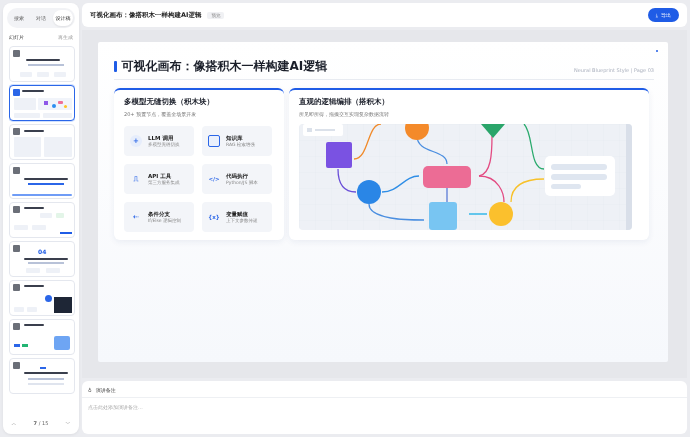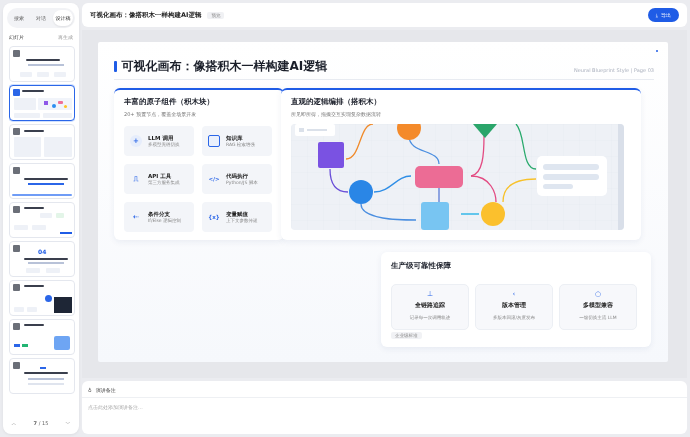--- a/index.html
+++ b/index.html
@@ -168,21 +168,21 @@
   <div class="canvas">
     <div class="slide">
       <div class="s-dot"></div>
       <div class="s-title">
           <span>可视化画布：像搭积木一样构建AI逻辑</span>
         </div>
       <div class="s-sub">Neural Blueprint Style | Page 03</div>
       <div class="s-line"></div>
 
       <div class="card" style="left:16px;top:46px;width:170px;height:152px">
-        <div class="ch">丰富的原子组件（积木块）</div>
+        <div class="ch">多模型无缝切换（积木块）</div>
         <div class="cs">20+ 预置节点，覆盖全场景开发</div>
         <div class="comp" style="left:10px;top:36px">
             <span class="ci" style="background:#e6edfb;border-radius:50%">+</span>
             <div class="ct">
               <div>LLM 调用</div>
               <div class="cd">多模型无缝切换</div>
             </div>
           </div>
         <div class="comp" style="left:88px;top:36px">
             <span class="ci" style="border:1.5px solid #2b66e8;border-radius:2px;background:#eaf0fc"></span>
@@ -214,21 +214,21 @@
           </div>
         <div class="comp" style="left:88px;top:112px">
             <span class="ci" style="font-size:5.5px">{x}</span>
             <div class="ct">
               <div>变量赋值</div>
               <div class="cd">上下文参数传递</div>
             </div>
           </div>
       </div>
 
-      <div class="card" style="left:183px;top:46px;width:360px;height:152px">
+      <div class="card" style="left:191px;top:46px;width:360px;height:152px">
         <div class="ch">直观的逻辑编排（搭积木）</div>
         <div class="cs">所见即所得，拖拽交互实现复杂数据流转</div>
         <div class="flow">
           <svg width="333" height="106" viewBox="0 0 333 106">
             <defs>
                 <pattern id="g" width="16" height="16" patternUnits="userSpaceOnUse">
                   <path d="M16 0H0V16" fill="none" stroke="#e2e6ee" stroke-width=".5"></path>
                 </pattern>
               </defs>
             <rect width="333" height="106" fill="url(#g)"></rect>
@@ -258,39 +258,20 @@
             <rect x="246" y="32" width="70" height="40" rx="5" fill="#fff"></rect>
             <rect x="252" y="40" width="56" height="6" rx="3" fill="#dfe6f0"></rect>
             <rect x="252" y="50" width="56" height="6" rx="3" fill="#dfe6f0"></rect>
             <rect x="252" y="60" width="30" height="5" rx="2.5" fill="#dfe6f0"></rect>
             <rect x="327" y="0" width="6" height="106" fill="#d9dfe9"></rect>
           </svg>
         </div>
       </div>
 
 
-      <div class="card nb" style="left:283px;top:210px;width:270px;height:95px">
-        <div class="ch" style="top:9px">生产级可靠性保障</div>
-        <div class="rel" style="left:10px">
-            <div class="ri">⊥</div>
-            <div class="rt">全链路追踪</div>
-            <div class="rd">记录每一次调用轨迹</div>
-          </div>
-        <div class="rel" style="left:94px">
-            <div class="ri">‹</div>
-            <div class="rt">版本管理</div>
-            <div class="rd">多版本回滚/灰度发布</div>
-          </div>
-        <div class="rel" style="left:178px">
-            <div class="ri">○</div>
-            <div class="rt">多模型兼容</div>
-            <div class="rd">一键切换主流 LLM</div>
-          </div>
-        <div class="tag">企业级标准</div>
-      </div>
     </div>
   </div>
 
   <div class="notes">
     <div class="nh">
       <span>♁</span>
       <span>演讲备注</span>
     </div>
     <div class="nl"></div>
     <div class="np">点击此处添加演讲备注...</div>

